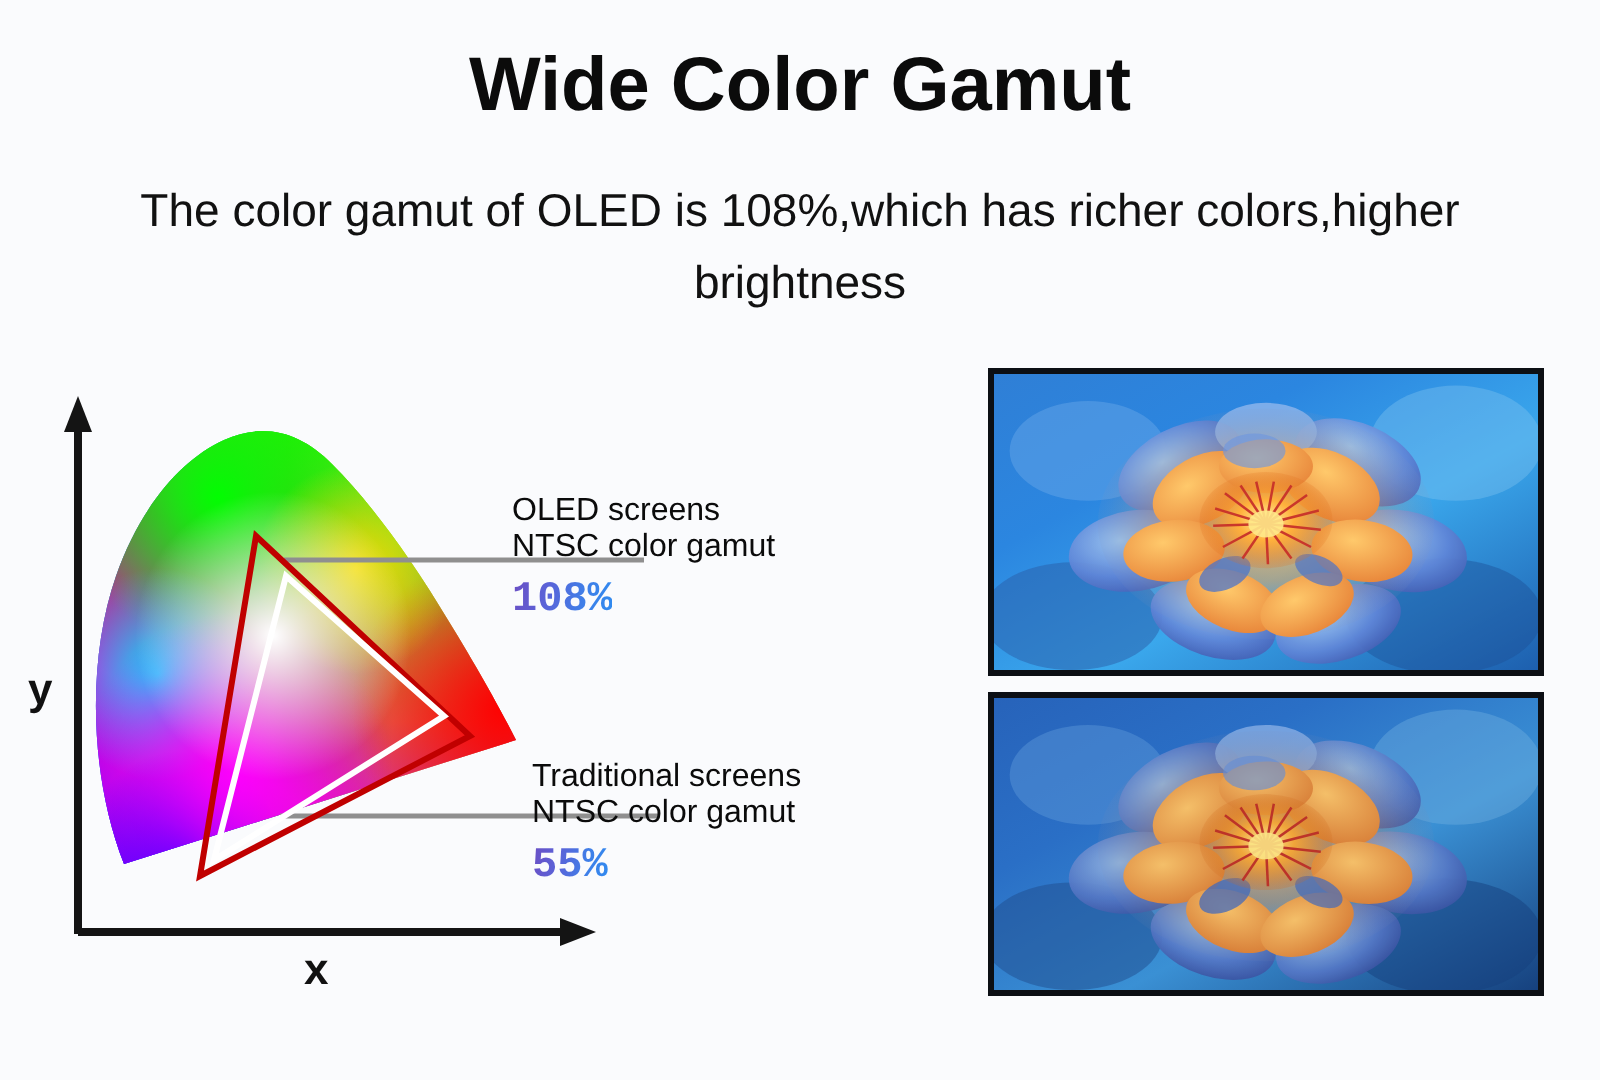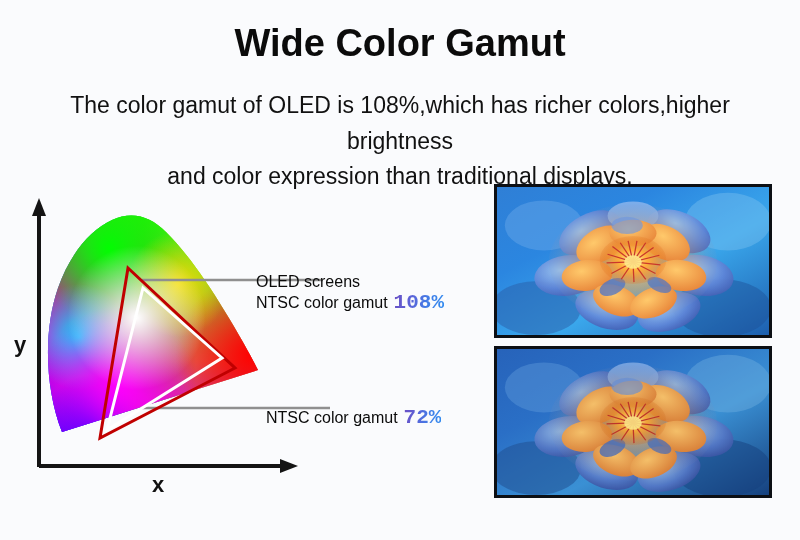--- a/index.html
+++ b/index.html
@@ -31,26 +31,26 @@
   .chart-svg{position:absolute;left:0;top:0;}
 
   .axis-label{
     position:absolute;font-size:22px;font-weight:bold;color:#111;
     font-family:"Liberation Sans", sans-serif;
   }
   .axis-label.y{left:14px;top:152px;}
   .axis-label.x{left:152px;top:292px;}
 
   
-  .callout{position:absolute;white-space:nowrap;margin-top:26px;}
+  .callout{position:absolute;white-space:nowrap;}
   .callout .l1, .callout .l2{
     font-size:16px;color:#0b0b0b;line-height:1.12;
     font-family:"Liberation Sans", sans-serif;
   }
-  .callout .row2{display:flex;align-items:baseline;gap:6px;}
+  .callout .row2{display:flex;align-items:baseline;gap:6px;flex-direction:column;}
   .pct{
     font-size:21px;font-weight:bold;
     background:linear-gradient(100deg,#6b4fc4 0%,#5a63d8 35%,#3f7fe8 70%,#2f8bf0 100%);
     -webkit-background-clip:text;background-clip:text;
     -webkit-text-fill-color:transparent;color:#4a63d0;
     font-family:Liberation Mono, monospace;
   }
   .callout-oled{left:256px;top:247px;}
   .callout-trad{left:266px;top:380px;}
 
@@ -69,21 +69,20 @@
 </style>
 </head>
 <body>
 
 <div id="page">
 
   <div class="title">Wide Color Gamut</div>
 
   <div class="subtitle">
     <div>The color gamut of OLED is 108%,which has richer colors,higher brightness</div>
-    <div>and color expression than traditional displays.</div>
   </div>
 
   <div class="chart-wrap">
 
     <svg class="chart-svg" width="480" height="330" viewBox="0 0 480 330">
       <defs>
 
         <radialGradient id="gWhite" cx="0.42" cy="0.47" r="0.30">
           <stop offset="0%" stop-color="#ffffff" stop-opacity="1"></stop>
           <stop offset="65%" stop-color="#ffffff" stop-opacity="0.35"></stop>
@@ -181,23 +180,24 @@
 
   <div class="callout callout-oled">
     <div class="l1">OLED screens</div>
     <div class="row2">
       <span class="l2">NTSC color gamut</span>
       <span class="pct">108%</span>
     </div>
   </div>
 
   <div class="callout callout-trad">
+    <div class="l1">Traditional screens</div>
     <div class="row2">
       <span class="l2">NTSC color gamut</span>
-      <span class="pct">72%</span>
+      <span class="pct">55%</span>
     </div>
   </div>
 
   <div class="tv tv-1">
     <div class="screen">
       <svg viewBox="0 0 278 154" preserveAspectRatio="none">
         <defs>
           <linearGradient id="bg1" x1="0" y1="0" x2="1" y2="1">
             <stop offset="0%" stop-color="#2f7fd6"></stop>
             <stop offset="30%" stop-color="#2b86e0"></stop>

